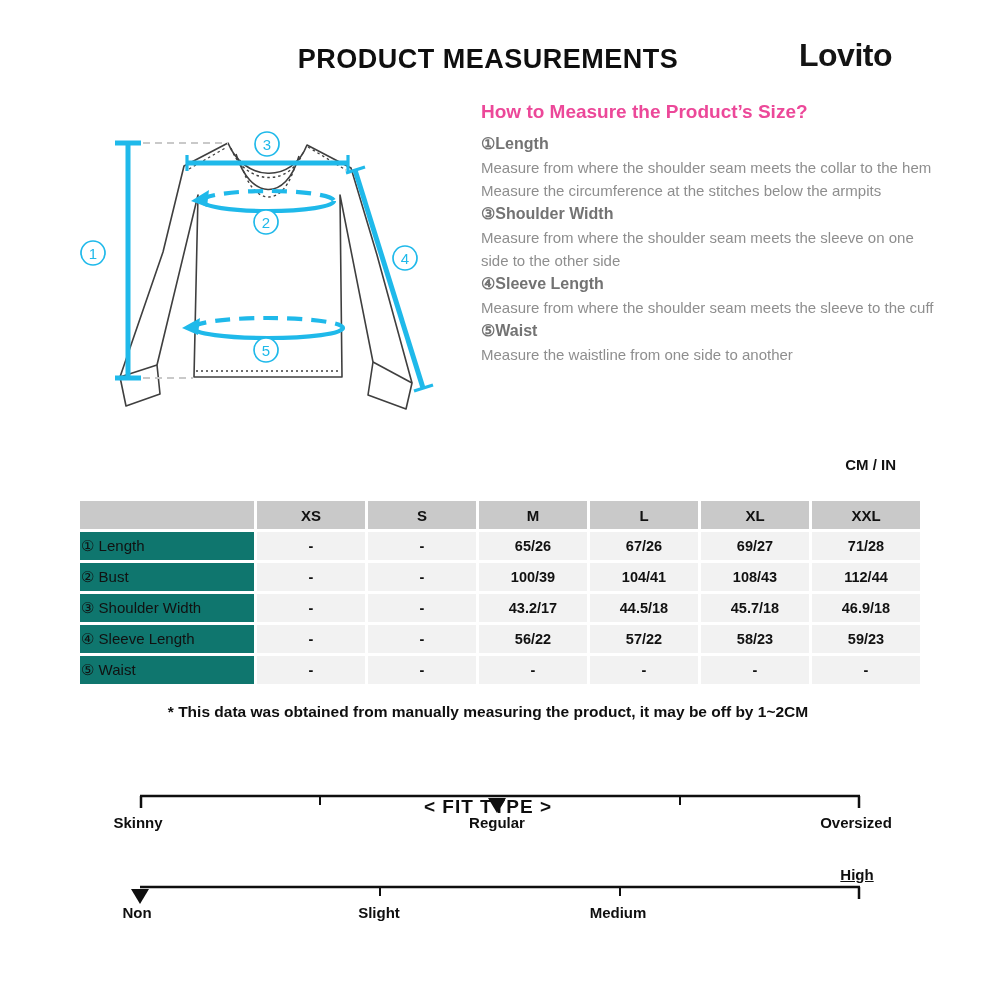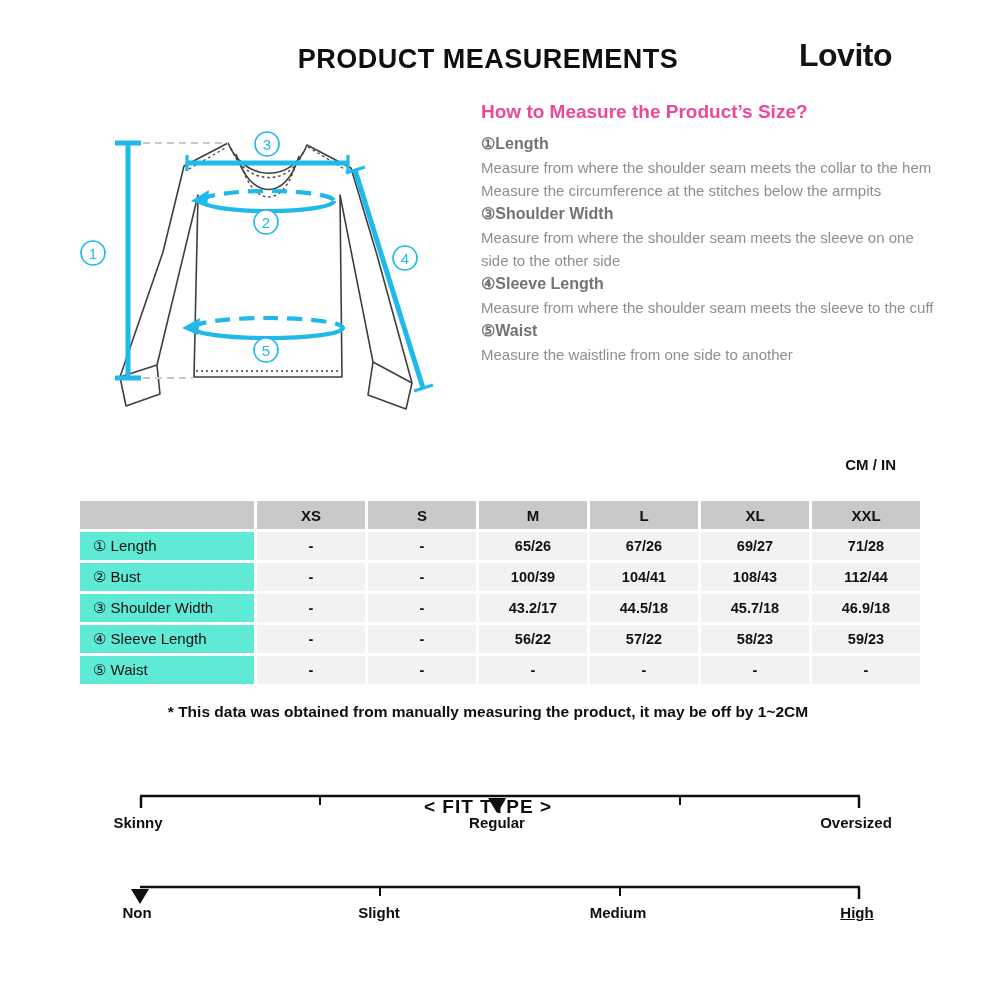--- a/index.html
+++ b/index.html
@@ -18,21 +18,21 @@
   .hlabel{font-size:16px;font-weight:700;line-height:24px;color:#737373;}
   .hdesc{font-size:15px;color:#8e8e8e;line-height:23px;}
 
   .unit{position:absolute;top:456px;right:80px;font-size:15px;font-weight:700;}
 
   .table{position:absolute;left:80px;top:481px;width:840px;display:grid;
          grid-template-columns:174px repeat(6,1fr);gap:3px;box-sizing:border-box;margin-top:20px;}
   .cell{height:28px;display:flex;align-items:center;justify-content:center;
         font-size:14.5px;box-sizing:border-box;}
   .cell.h{background:#c9c9c9;font-weight:700;font-size:15px;}
-  .cell.rlabel{background:#5eead4;justify-content:flex-start;padding-left:13px;
+  .cell.rlabel{background:#0f766e;justify-content:flex-start;padding-left:1px;
         font-weight:400;font-size:15px;}
   .cell.v{background:#f2f2f2;font-weight:700;}
 
   .disclaimer{position:absolute;top:703px;left:0;width:100%;text-align:center;
         font-size:15.5px;font-weight:700;color:#0f0f0f;}
 
   .scale-title{position:absolute;left:0;width:100%;text-align:center;
         font-size:19px;font-weight:700;letter-spacing:1px;color:#0f0f0f;}
   .scale-svg{position:absolute;left:0;width:1000px;height:26px;}
   .scale-label{position:absolute;transform:translateX(-50%);font-size:15px;
@@ -220,15 +220,15 @@
       <path d="M140,5 L860,5"></path>
       <path d="M859,5 L859,17"></path>
       <path d="M380,5 L380,14" stroke-width="2"></path>
       <path d="M620,5 L620,14" stroke-width="2"></path>
     </g>
     <polygon points="131,7 149,7 140,22" fill="#0f0f0f"></polygon>
   </svg>
   <div class="scale-label" style="top:904px;left:137px;">Non</div>
   <div class="scale-label" style="top:904px;left:379px;">Slight</div>
   <div class="scale-label" style="top:904px;left:618px;">Medium</div>
-  <div class="scale-label" style="top:904px;left:857px;text-decoration:underline;">High</div>
+  <div class="scale-label" style="top:866px;left:857px;text-decoration:underline;">High</div>
 
 </div>
 
 </body></html>

